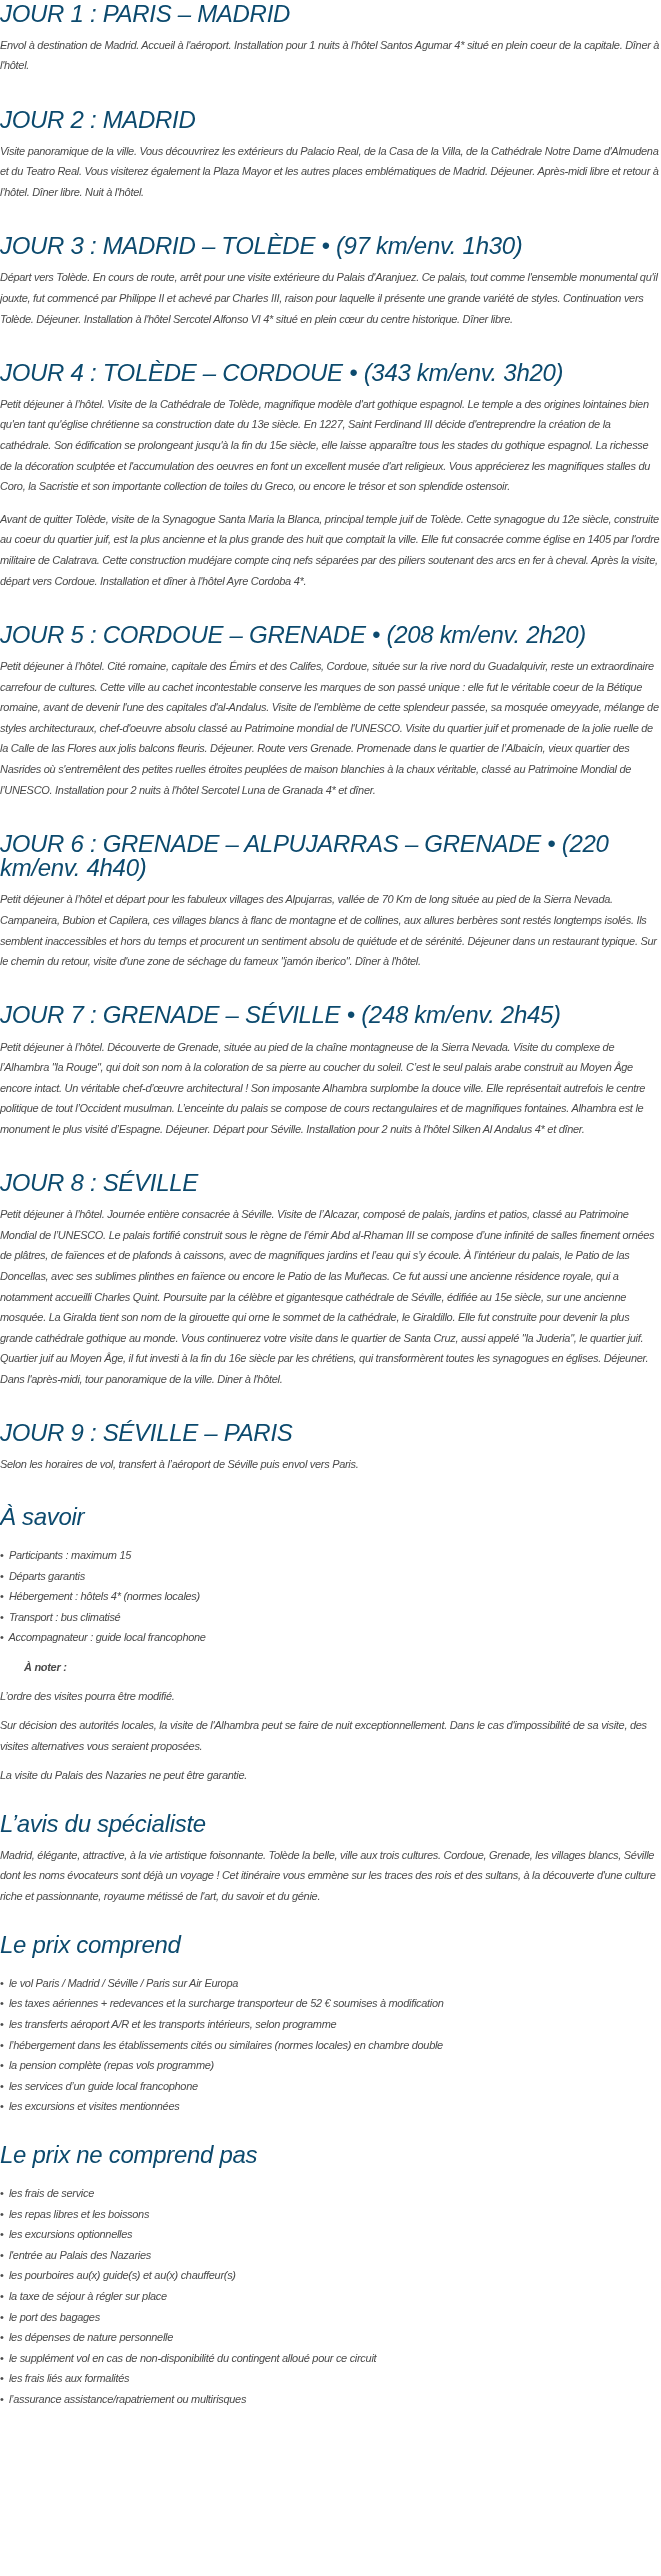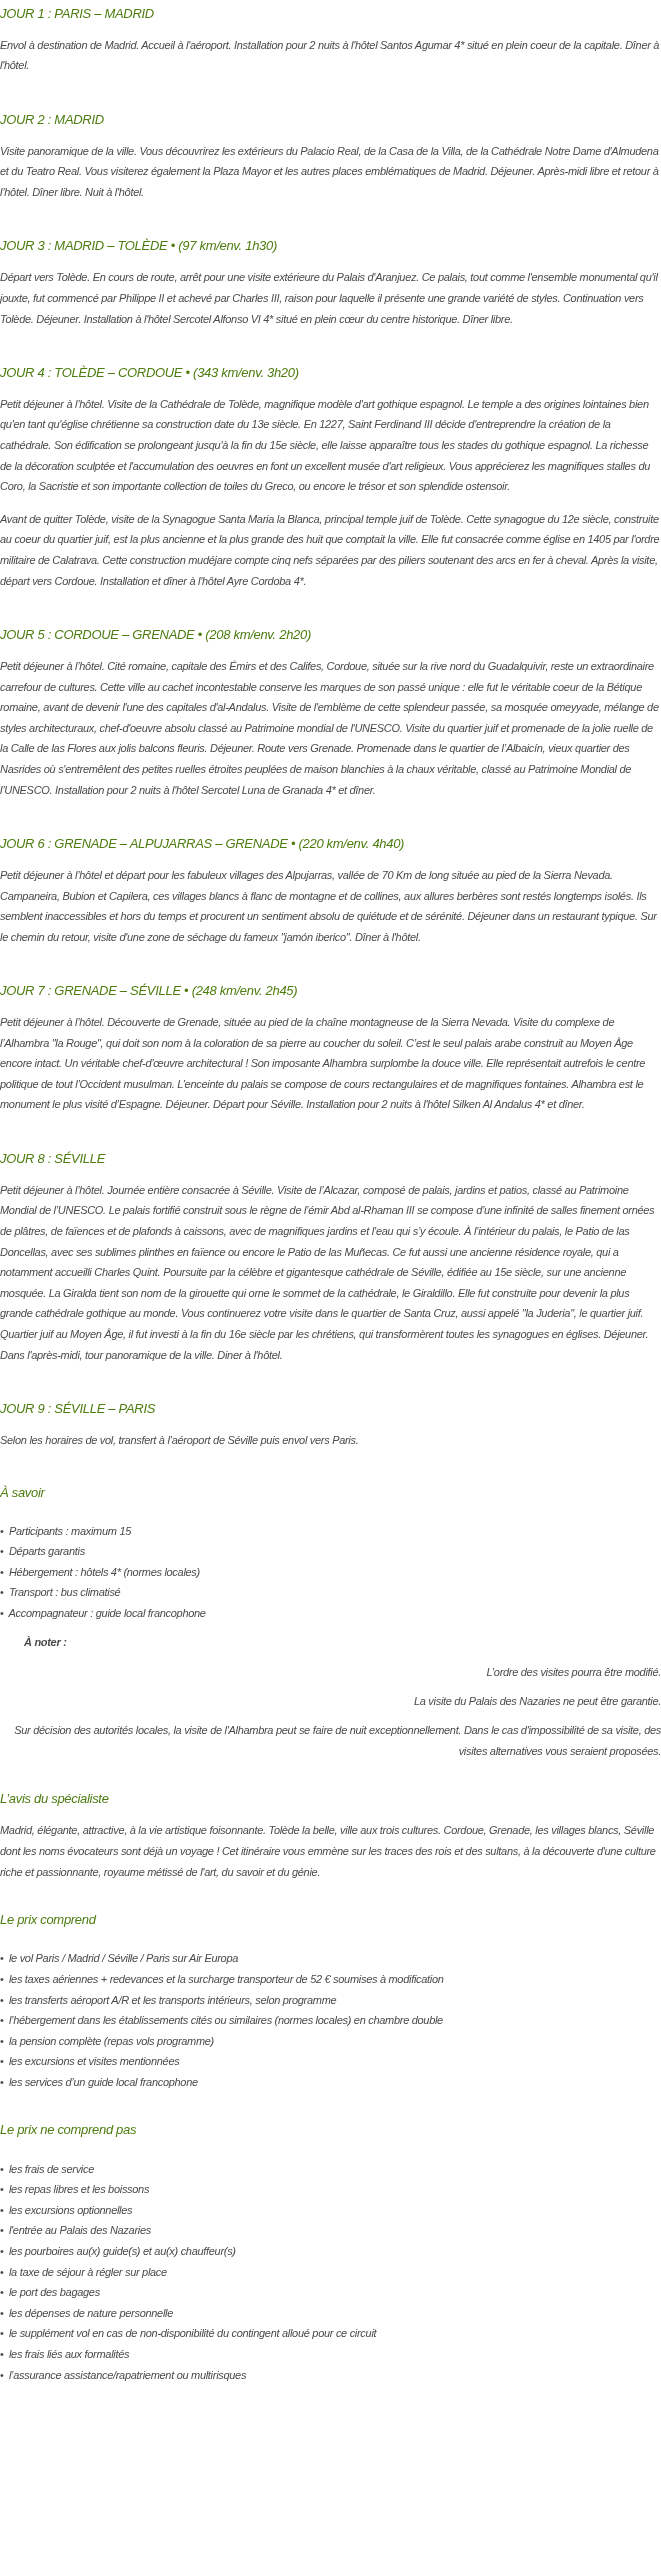--- a/index.html
+++ b/index.html
@@ -7,22 +7,22 @@
     width: 661px;
     font-family: "Liberation Sans", sans-serif;
     color: #4a4a4a;
   }
   .page { padding: 0 0 8.7px 0; }
   h2 {
     margin: 0;
     font-family: "Liberation Sans", sans-serif;
     font-style: italic;
     font-weight: normal;
-    color: #4d7c0f;
-    font-size: 13px;
+    color: #0c4a6e;
+    font-size: 24px;
     line-height: 24.4px;
     letter-spacing: -0.3px;
   }
   .day { margin-bottom: 30px; }
   .day h2 { padding-top: 1.7px; }
   .day p, .block p {
     margin: 8.7px 0 0 0;
     font-style: italic;
     font-size: 11px;
     line-height: 20.6px;
@@ -49,31 +49,30 @@
     line-height: 20.6px;
     color: #4a4a4a;
     padding-left: 24px;
   }
   .note-line {
     margin: 0;
     font-style: italic;
     font-size: 11px;
     line-height: 20.6px;
     letter-spacing: -0.3px;
-    text-align: right;
   }
 </style>
 </head>
 <body>
 
 <div class="page">
 
   <div class="day">
     <h2>JOUR 1 : PARIS – MADRID</h2>
-    <p>Envol à destination de Madrid. Accueil à l'aéroport. Installation pour 2 nuits à l'hôtel Santos Agumar 4* situé en plein coeur de la capitale. Dîner à l'hôtel.</p>
+    <p>Envol à destination de Madrid. Accueil à l'aéroport. Installation pour 1 nuits à l'hôtel Santos Agumar 4* situé en plein coeur de la capitale. Dîner à l'hôtel.</p>
   </div>
 
   <div class="day">
     <h2>JOUR 2 : MADRID</h2>
     <p>Visite panoramique de la ville. Vous découvrirez les extérieurs du Palacio Real, de la Casa de la Villa, de la Cathédrale Notre Dame d'Almudena et du Teatro Real. Vous visiterez également la Plaza Mayor et les autres places emblématiques de Madrid. Déjeuner. Après-midi libre et retour à l’hôtel. Dîner libre. Nuit à l'hôtel.</p>
   </div>
 
   <div class="day">
     <h2>JOUR 3 : MADRID – TOLÈDE • (97 km/env. 1h30)</h2>
     <p>Départ vers Tolède. En cours de route, arrêt pour une visite extérieure du Palais d'Aranjuez. Ce palais, tout comme l'ensemble monumental qu'il jouxte, fut commencé par Philippe II et achevé par Charles III, raison pour laquelle il présente une grande variété de styles. Continuation vers Tolède. Déjeuner. Installation à l'hôtel Sercotel Alfonso VI 4* situé en plein cœur du centre historique. Dîner libre.</p>
@@ -114,39 +113,39 @@
     <h2>À savoir</h2>
     <ul class="bullets">
       <li><span class="dot">•</span> <span>Participants : maximum 15</span></li>
       <li><span class="dot">•</span> <span>Départs garantis</span></li>
       <li><span class="dot">•</span> <span>Hébergement : hôtels 4* (normes locales)</span></li>
       <li><span class="dot">•</span> <span>Transport : bus climatisé</span></li>
       <li><span class="dot">•</span> <span>Accompagnateur : guide local francophone</span></li>
     </ul>
     <p class="note-title">À noter :</p>
     <p class="note-line">L’ordre des visites pourra être modifié.</p>
+    <p class="note-line">Sur décision des autorités locales, la visite de l'Alhambra peut se faire de nuit exceptionnellement. Dans le cas d'impossibilité de sa visite, des visites alternatives vous seraient proposées.</p>
     <p class="note-line">La visite du Palais des Nazaries ne peut être garantie.</p>
-    <p class="note-line">Sur décision des autorités locales, la visite de l'Alhambra peut se faire de nuit exceptionnellement. Dans le cas d'impossibilité de sa visite, des visites alternatives vous seraient proposées.</p>
   </div>
 
   <div class="section block">
     <h2>L’avis du spécialiste</h2>
     <p>Madrid, élégante, attractive, à la vie artistique foisonnante. Tolède la belle, ville aux trois cultures. Cordoue, Grenade, les villages blancs, Séville dont les noms évocateurs sont déjà un voyage ! Cet itinéraire vous emmène sur les traces des rois et des sultans, à la découverte d'une culture riche et passionnante, royaume métissé de l'art, du savoir et du génie.</p>
   </div>
 
   <div class="section block">
     <h2>Le prix comprend</h2>
     <ul class="bullets">
       <li><span class="dot">•</span> <span>le vol Paris / Madrid / Séville / Paris sur Air Europa</span></li>
       <li><span class="dot">•</span> <span>les taxes aériennes + redevances et la surcharge transporteur de 52 € soumises à modification</span></li>
       <li><span class="dot">•</span> <span>les transferts aéroport A/R et les transports intérieurs, selon programme</span></li>
       <li><span class="dot">•</span> <span>l’hébergement dans les établissements cités ou similaires (normes locales) en chambre double</span></li>
       <li><span class="dot">•</span> <span>la pension complète (repas vols programme)</span></li>
+      <li><span class="dot">•</span> <span>les services d’un guide local francophone</span></li>
       <li><span class="dot">•</span> <span>les excursions et visites mentionnées</span></li>
-      <li><span class="dot">•</span> <span>les services d’un guide local francophone</span></li>
     </ul>
   </div>
 
   <div class="section block">
     <h2>Le prix ne comprend pas</h2>
     <ul class="bullets">
       <li><span class="dot">•</span> <span>les frais de service</span></li>
       <li><span class="dot">•</span> <span>les repas libres et les boissons</span></li>
       <li><span class="dot">•</span> <span>les excursions optionnelles</span></li>
       <li><span class="dot">•</span> <span>l'entrée au Palais des Nazaries</span></li>

